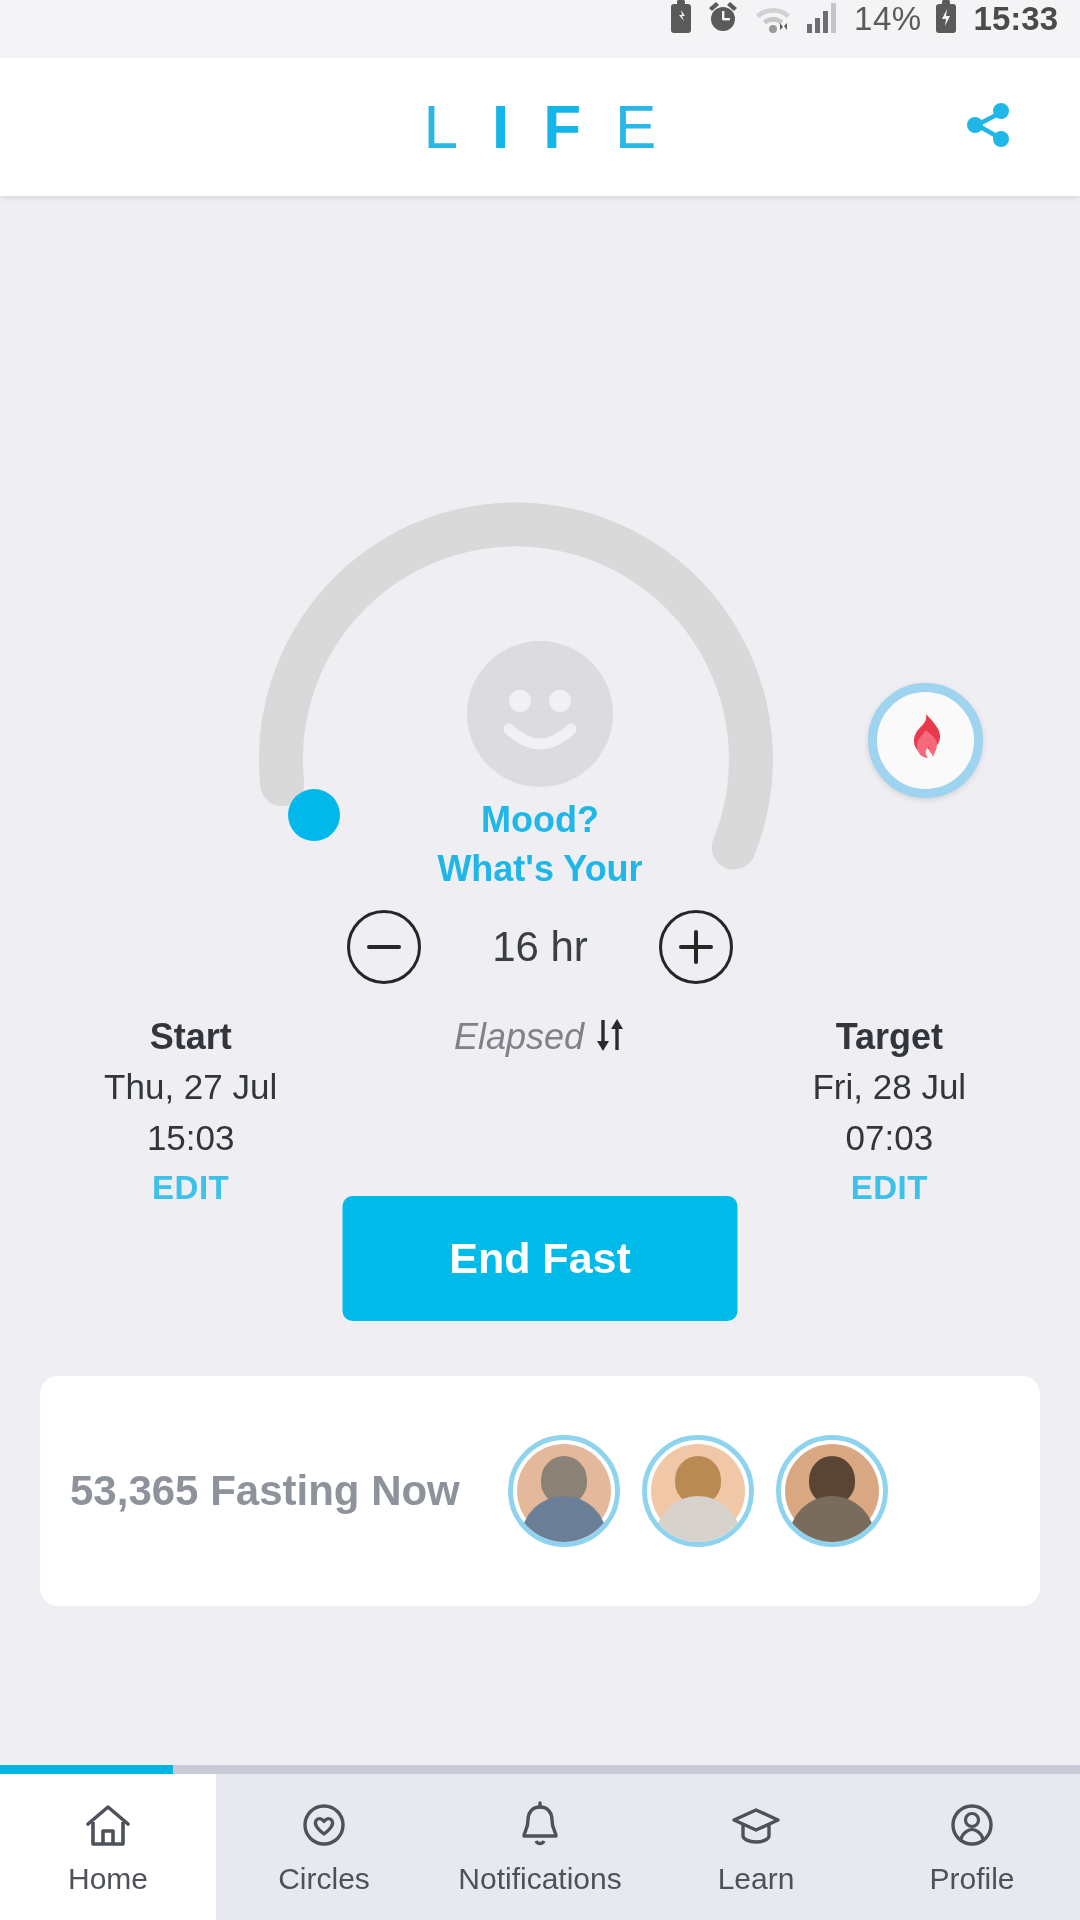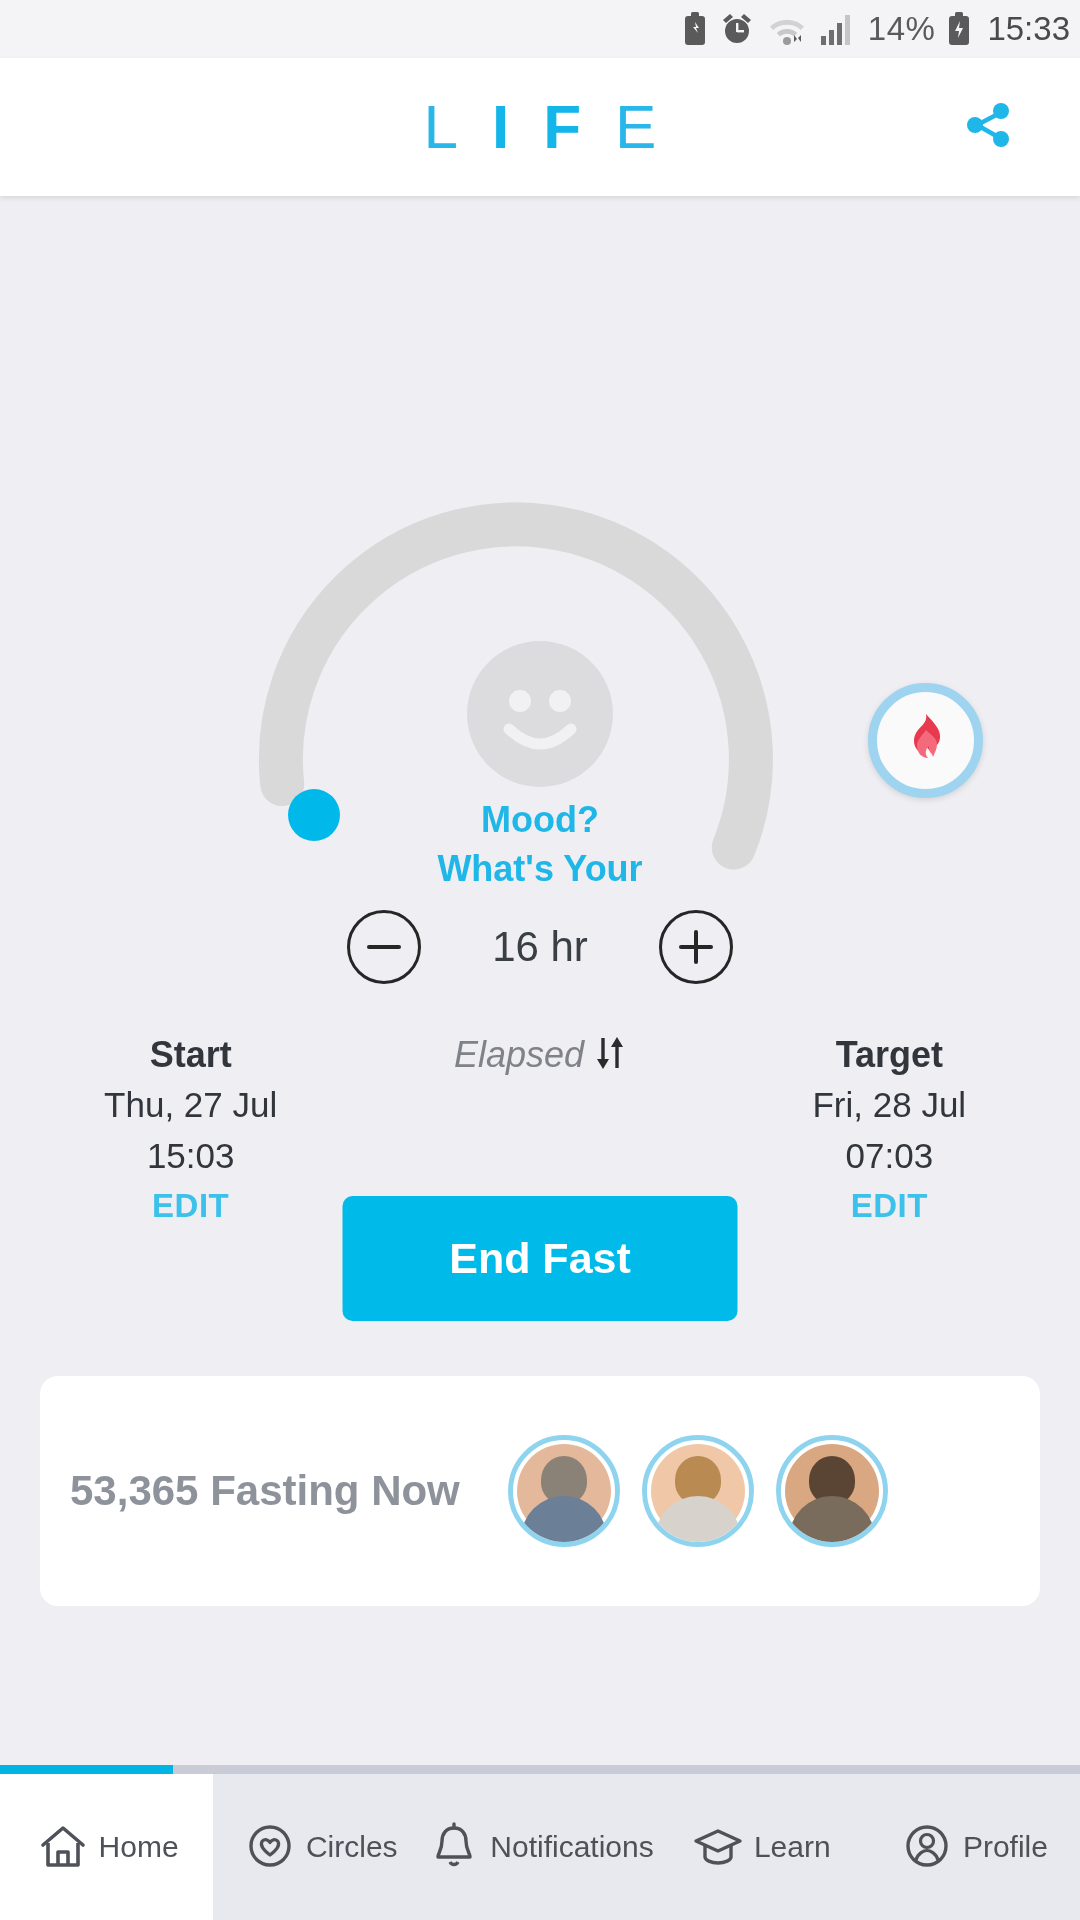--- a/index.html
+++ b/index.html
@@ -7,26 +7,26 @@
   body {
     font-family:"Liberation Sans", sans-serif;
     background:#eceef2;
     overflow:hidden;
     position:relative;
   }
 
   
   .statusbar{
     height:58px; background:#f4f4f6; width:100%;
-    display:flex; align-items:center; justify-content:flex-end;
-    padding-right:10px; gap:12px;
+    display:flex; align-items:flex-start; justify-content:flex-end;
+    padding-right:22px; gap:12px;
   }
   .sb-icon{ display:flex; align-items:center; justify-content:center; }
   .sb-text{ font-size:33px; color:#5a5a5a; font-weight:400; letter-spacing:.5px;}
-  .sb-clock{ font-size:33px; color:#4a4a4a; font-weight:400; margin-left:4px;}
+  .sb-clock{ font-size:33px; color:#4a4a4a; font-weight:700; margin-left:4px;}
 
   
   .header{
     height:138px; background:#ffffff; width:100%;
     display:flex; align-items:center; justify-content:center;
     position:relative;
     box-shadow:0 2px 5px rgba(0,0,0,.10);
     z-index:5;
   }
   .logo{ display:flex; align-items:center; gap:34px; }
@@ -90,21 +90,21 @@
   .circ-btn .h{ position:absolute; width:34px; height:4px; background:#262626; border-radius:2px;}
   .circ-btn .v{ position:absolute; width:4px; height:34px; background:#262626; border-radius:2px;}
   .hr-label{ font-size:42px; color:#3a3f45; min-width:150px; text-align:center; }
 
   
   .info-row{
     position:absolute; left:0; right:0; top:820px;
     display:flex; align-items:flex-start; justify-content:space-between;
     padding:0 48px;
   }
-  .info-col{ width:290px; text-align:center;margin-top:18px; }
+  .info-col{ width:290px; text-align:center; }
   .info-col.mid{ width:420px; }
   .info-title{ font-size:36px; font-weight:700; color:#32363c; }
   .info-line{ font-size:35px; color:#32363c; margin-top:7px; line-height:1.25;}
   .edit-link{
     font-size:33px; font-weight:700; color:#3cc1ea;
     margin-top:9px; letter-spacing:.5px; cursor:pointer;
   }
   .elapsed-label{
     font-size:36px; color:#808289; display:flex;
     align-items:flex-start; justify-content:center; gap:10px;
@@ -157,21 +157,21 @@
     position:absolute; left:0; bottom:146px; height:9px; width:100%;
     background:#c9cbd6;
   }
   .progress-strip .fill{ height:100%; width:16%; background:#00b4e4; }
 
   .bottomnav{
     position:absolute; left:0; bottom:0; width:100%; height:146px;
     background:#e8e9ee; display:flex; align-items:center;
   }
   .nav-item{
-    flex:1; display:flex; flex-direction:row;
+    flex:1; display:flex; flex-direction:column;
     align-items:center; justify-content:center; gap:8px;
     cursor:pointer; height:100%;
   }
   .nav-item.home{ background:#ffffff; }
   .nav-label{ font-size:30px; color:#4e5258; }
   .nav-icon{ height:56px; display:flex; align-items:center; justify-content:center; }
 </style>
 </head>
 <body>
 

